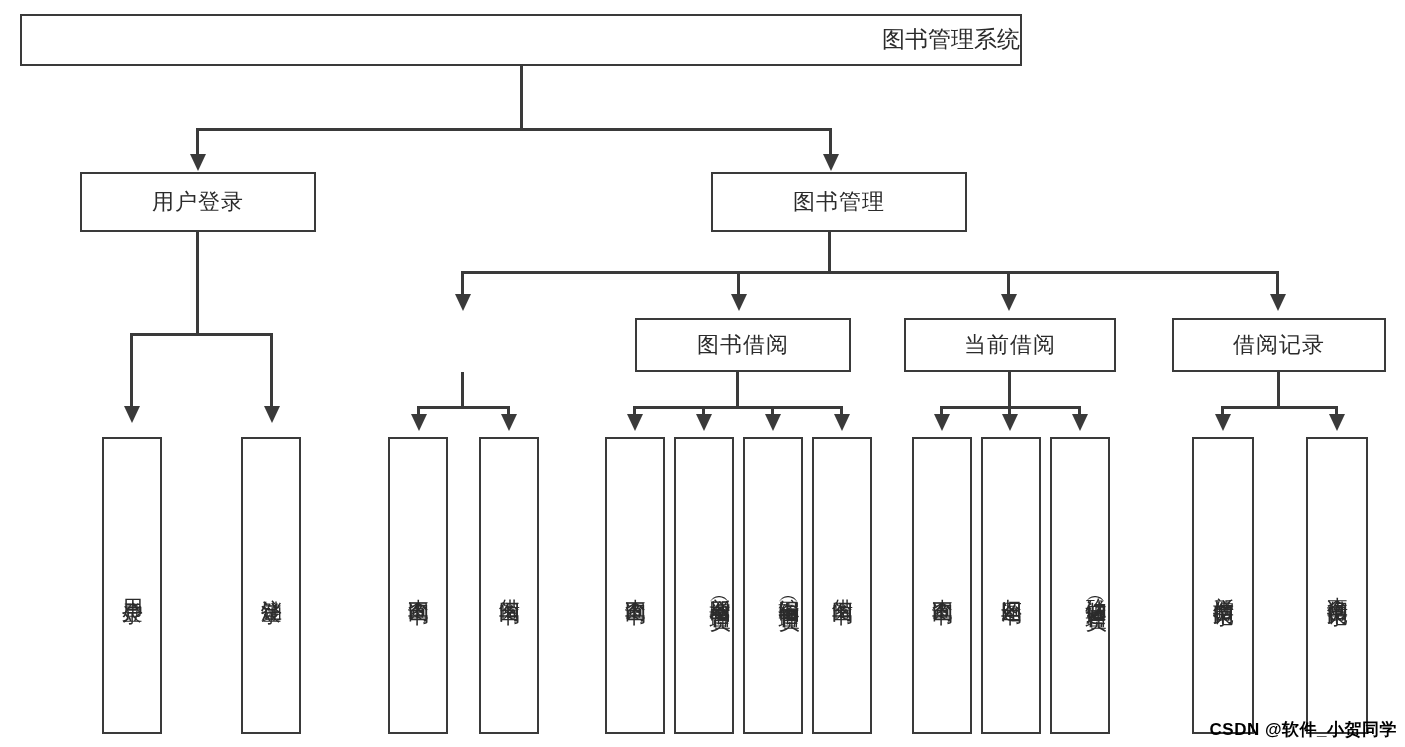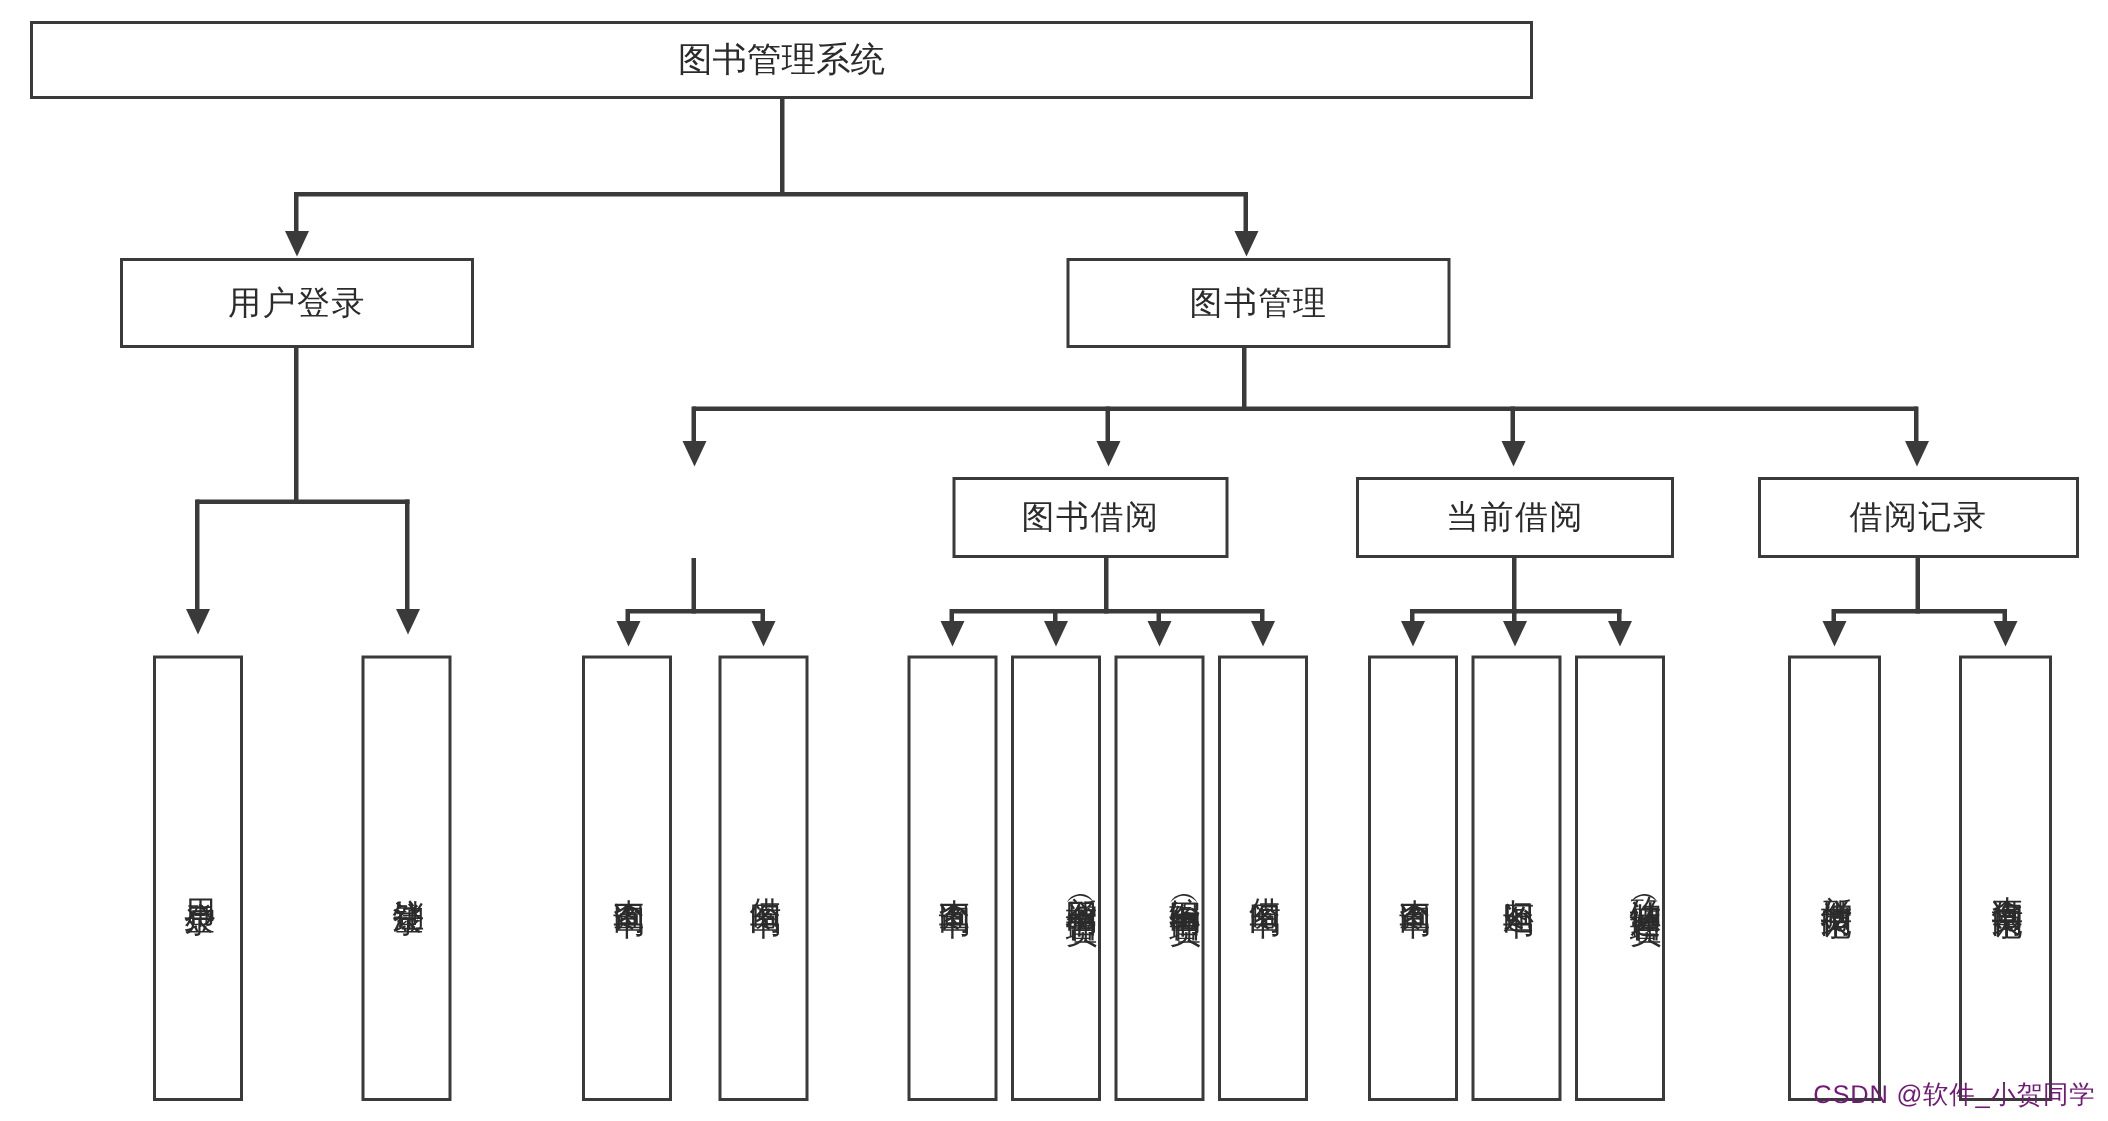--- a/index.html
+++ b/index.html
@@ -64,32 +64,33 @@
     height: 0;
     border-left: 8px solid transparent;
     border-right: 8px solid transparent;
     border-top: 17px solid #3a3a3a;
   }
   #watermark {
     position: absolute;
     right: 8px;
     bottom: 6px;
     font-size: 17px;
-    color: #701a75;
+    color: #000000;
     letter-spacing: 0.5px;
     user-select: none;
     white-space: nowrap;
+    font-weight: bold;
   }
 </style>
 </head>
 <body>
 
 <div id="canvas">
 
-  <div class="node root" style="left:20px; top:14px; width:1002px; height:52px;">
+  <div class="node root" style="left:20px; top:14px; width:1002px; height:52px;justify-content:flex-end;">
     <span class="lbl">图书管理系统</span>
   </div>
 
   <div class="edge v" style="left:520px; top:66px; width:3px; height:64px;"></div>
 
   <div class="edge h" style="left:198px; top:128px; width:634px; height:3px;"></div>
 
   <div class="edge v" style="left:196px; top:128px; width:3px; height:28px;"></div>
   <div class="arrow" style="left:190px; top:154px;"></div>
   <div class="edge v" style="left:829px; top:128px; width:3px; height:28px;"></div>
@@ -114,21 +115,21 @@
   <div class="edge h" style="left:462px; top:271px; width:816px; height:3px;"></div>
   <div class="edge v" style="left:461px; top:271px; width:3px; height:25px;"></div>
   <div class="arrow" style="left:455px; top:294px;"></div>
   <div class="edge v" style="left:737px; top:271px; width:3px; height:25px;"></div>
   <div class="arrow" style="left:731px; top:294px;"></div>
   <div class="edge v" style="left:1007px; top:271px; width:3px; height:25px;"></div>
   <div class="arrow" style="left:1001px; top:294px;"></div>
   <div class="edge v" style="left:1276px; top:271px; width:3px; height:25px;"></div>
   <div class="arrow" style="left:1270px; top:294px;"></div>
 
-  <div class="node h" style="left:635px; top:318px; width:184px; height:54px;">
+  <div class="node h" style="left:635px; top:318px; width:216px; height:54px;">
     <span class="lbl">图书借阅</span>
   </div>
   <div class="node h" style="left:904px; top:318px; width:212px; height:54px;">
     <span class="lbl">当前借阅</span>
   </div>
   <div class="node h" style="left:1172px; top:318px; width:214px; height:54px;">
     <span class="lbl">借阅记录</span>
   </div>
 
   <div class="edge v" style="left:461px; top:372px; width:3px; height:37px;"></div>

